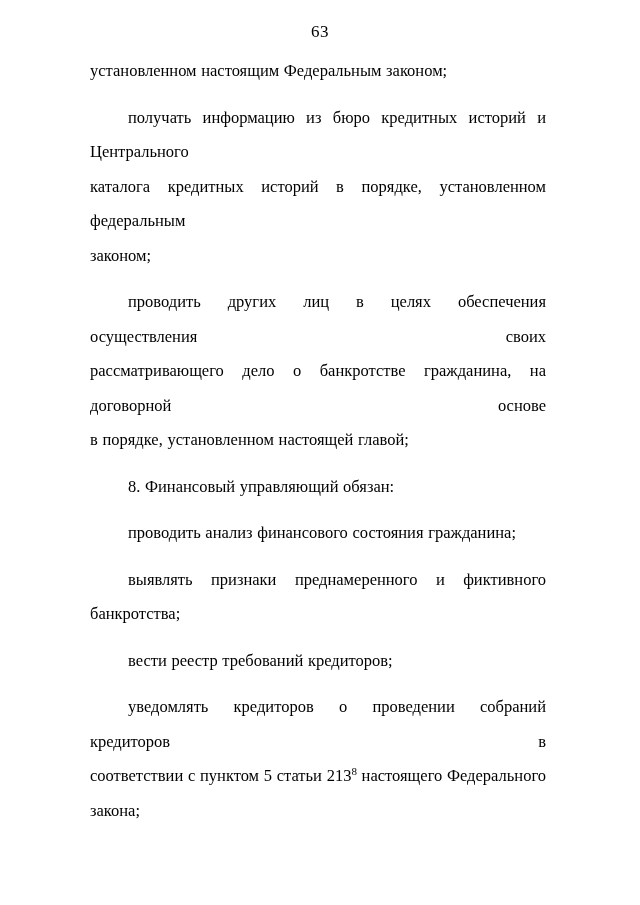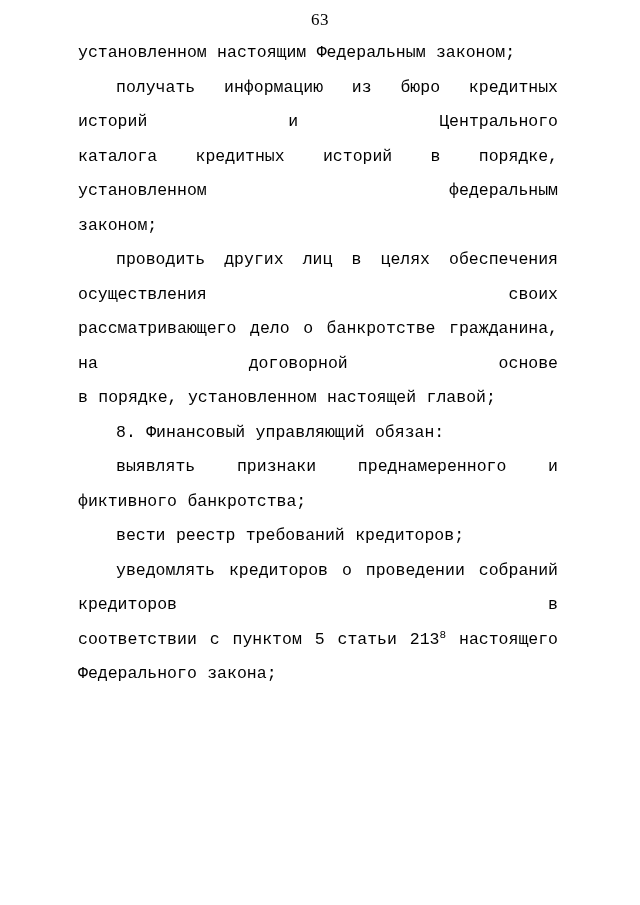--- a/index.html
+++ b/index.html
@@ -11,35 +11,34 @@
   .page {
     position: relative;
     width: 640px;
     height: 905px;
     background: #ffffff;
     overflow: hidden;
     font-family: "Liberation Serif", "DejaVu Serif", serif;
     color: #000000;
   }
   .page-number {
-    padding-top: 10px;
+    padding-top: 22px;
     text-align: center;
     font-size: 17px;
     line-height: 20px;
     letter-spacing: 0.5px;
   }
   .body-text {
     margin: 6px 82px 0 78px;
     width: 480px;
     font-size: 16.5px;
   }
   .para {
-    margin: 0;
+    margin: 12px;
     padding: 0;
-    font-family: Liberation Mono, monospace;
   }
   .line {
     line-height: 34.5px;
     text-align: justify;
     text-align-last: justify;
     word-spacing: 0.5px;
   }
   .line.last {
     text-align-last: left;
   }
@@ -68,20 +67,23 @@
       </div>
       <div class="para">
         <div class="line first-indent">проводить других лиц в целях обеспечения осуществления своих</div>
         <div class="line">рассматривающего дело о банкротстве гражданина, на договорной основе</div>
         <div class="line last">в порядке, установленном настоящей главой;</div>
       </div>
       <div class="para">
         <div class="line last first-indent">8. Финансовый управляющий обязан:</div>
       </div>
       <div class="para">
+        <div class="line last first-indent">проводить анализ финансового состояния гражданина;</div>
+      </div>
+      <div class="para">
         <div class="line last first-indent">выявлять признаки преднамеренного и фиктивного банкротства;</div>
       </div>
       <div class="para">
         <div class="line last first-indent">вести реестр требований кредиторов;</div>
       </div>
       <div class="para">
         <div class="line first-indent">уведомлять кредиторов о проведении собраний кредиторов в</div>
         <div class="line last"><span>соответствии с пунктом 5 статьи 213</span><sup class="fnref">8</sup><span> настоящего Федерального закона;</span></div>
       </div>
     </div>

